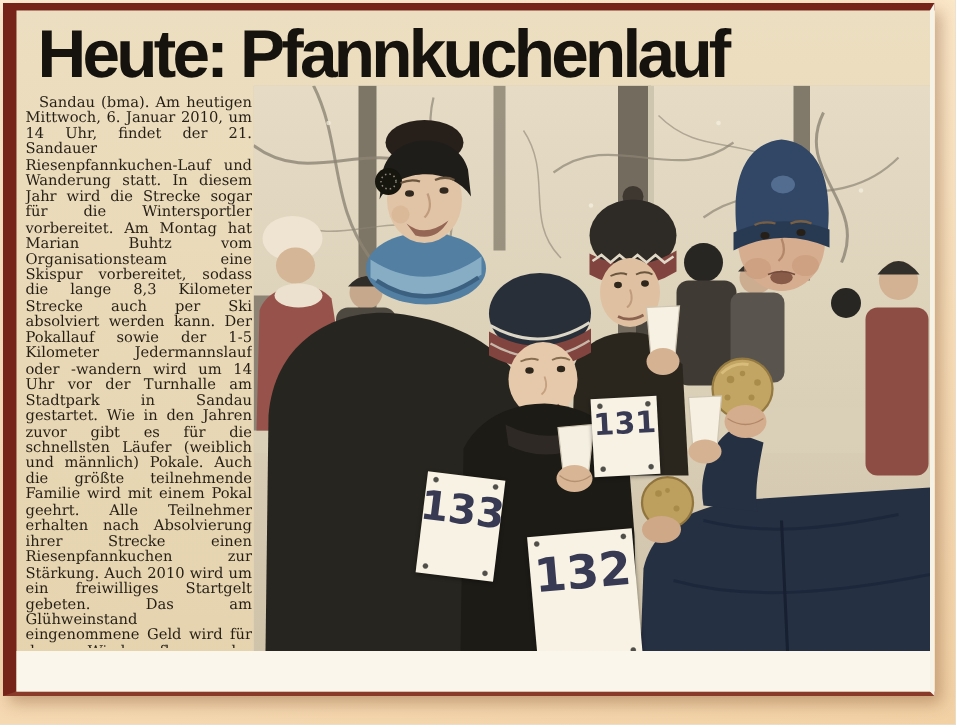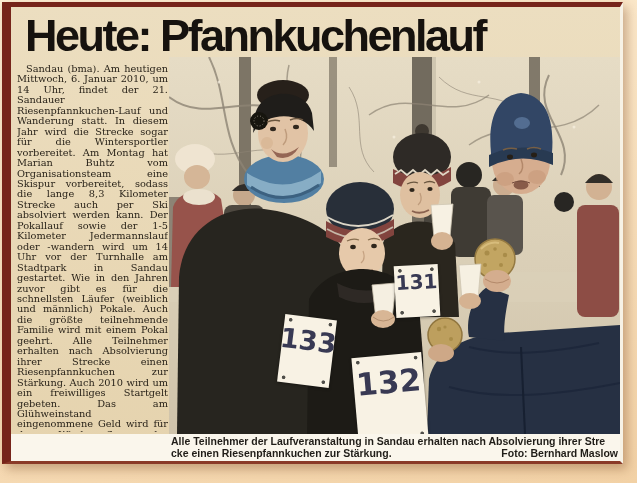--- a/index.html
+++ b/index.html
@@ -222,22 +222,15 @@
         </div>
       <div class="bib bib-132">
           <span>132</span>
         </div>
       <div class="bib bib-131">
           <span>131</span>
         </div>
     </div>
 
     <div class="bottom-band"></div>
-    <div class="caption">
-      <div class="cap-line1">Alle Teilnehmer der Laufveranstaltung in Sandau erhalten nach Absolvierung ihrer Stre</div>
-      <div class="cap-line2">
-        <span>cke einen Riesenpfannkuchen zur Stärkung.</span>
-        <span>Foto: Bernhard Maslow</span>
-      </div>
-    </div>
 
   </div>
 </div>
 
 </body></html>

